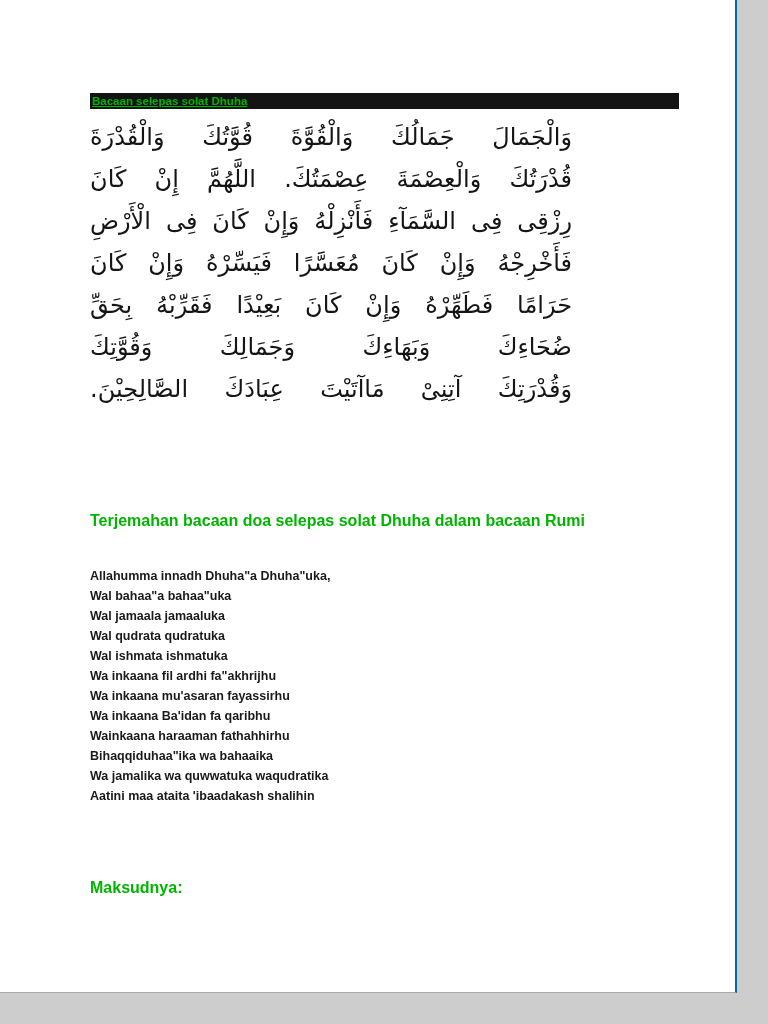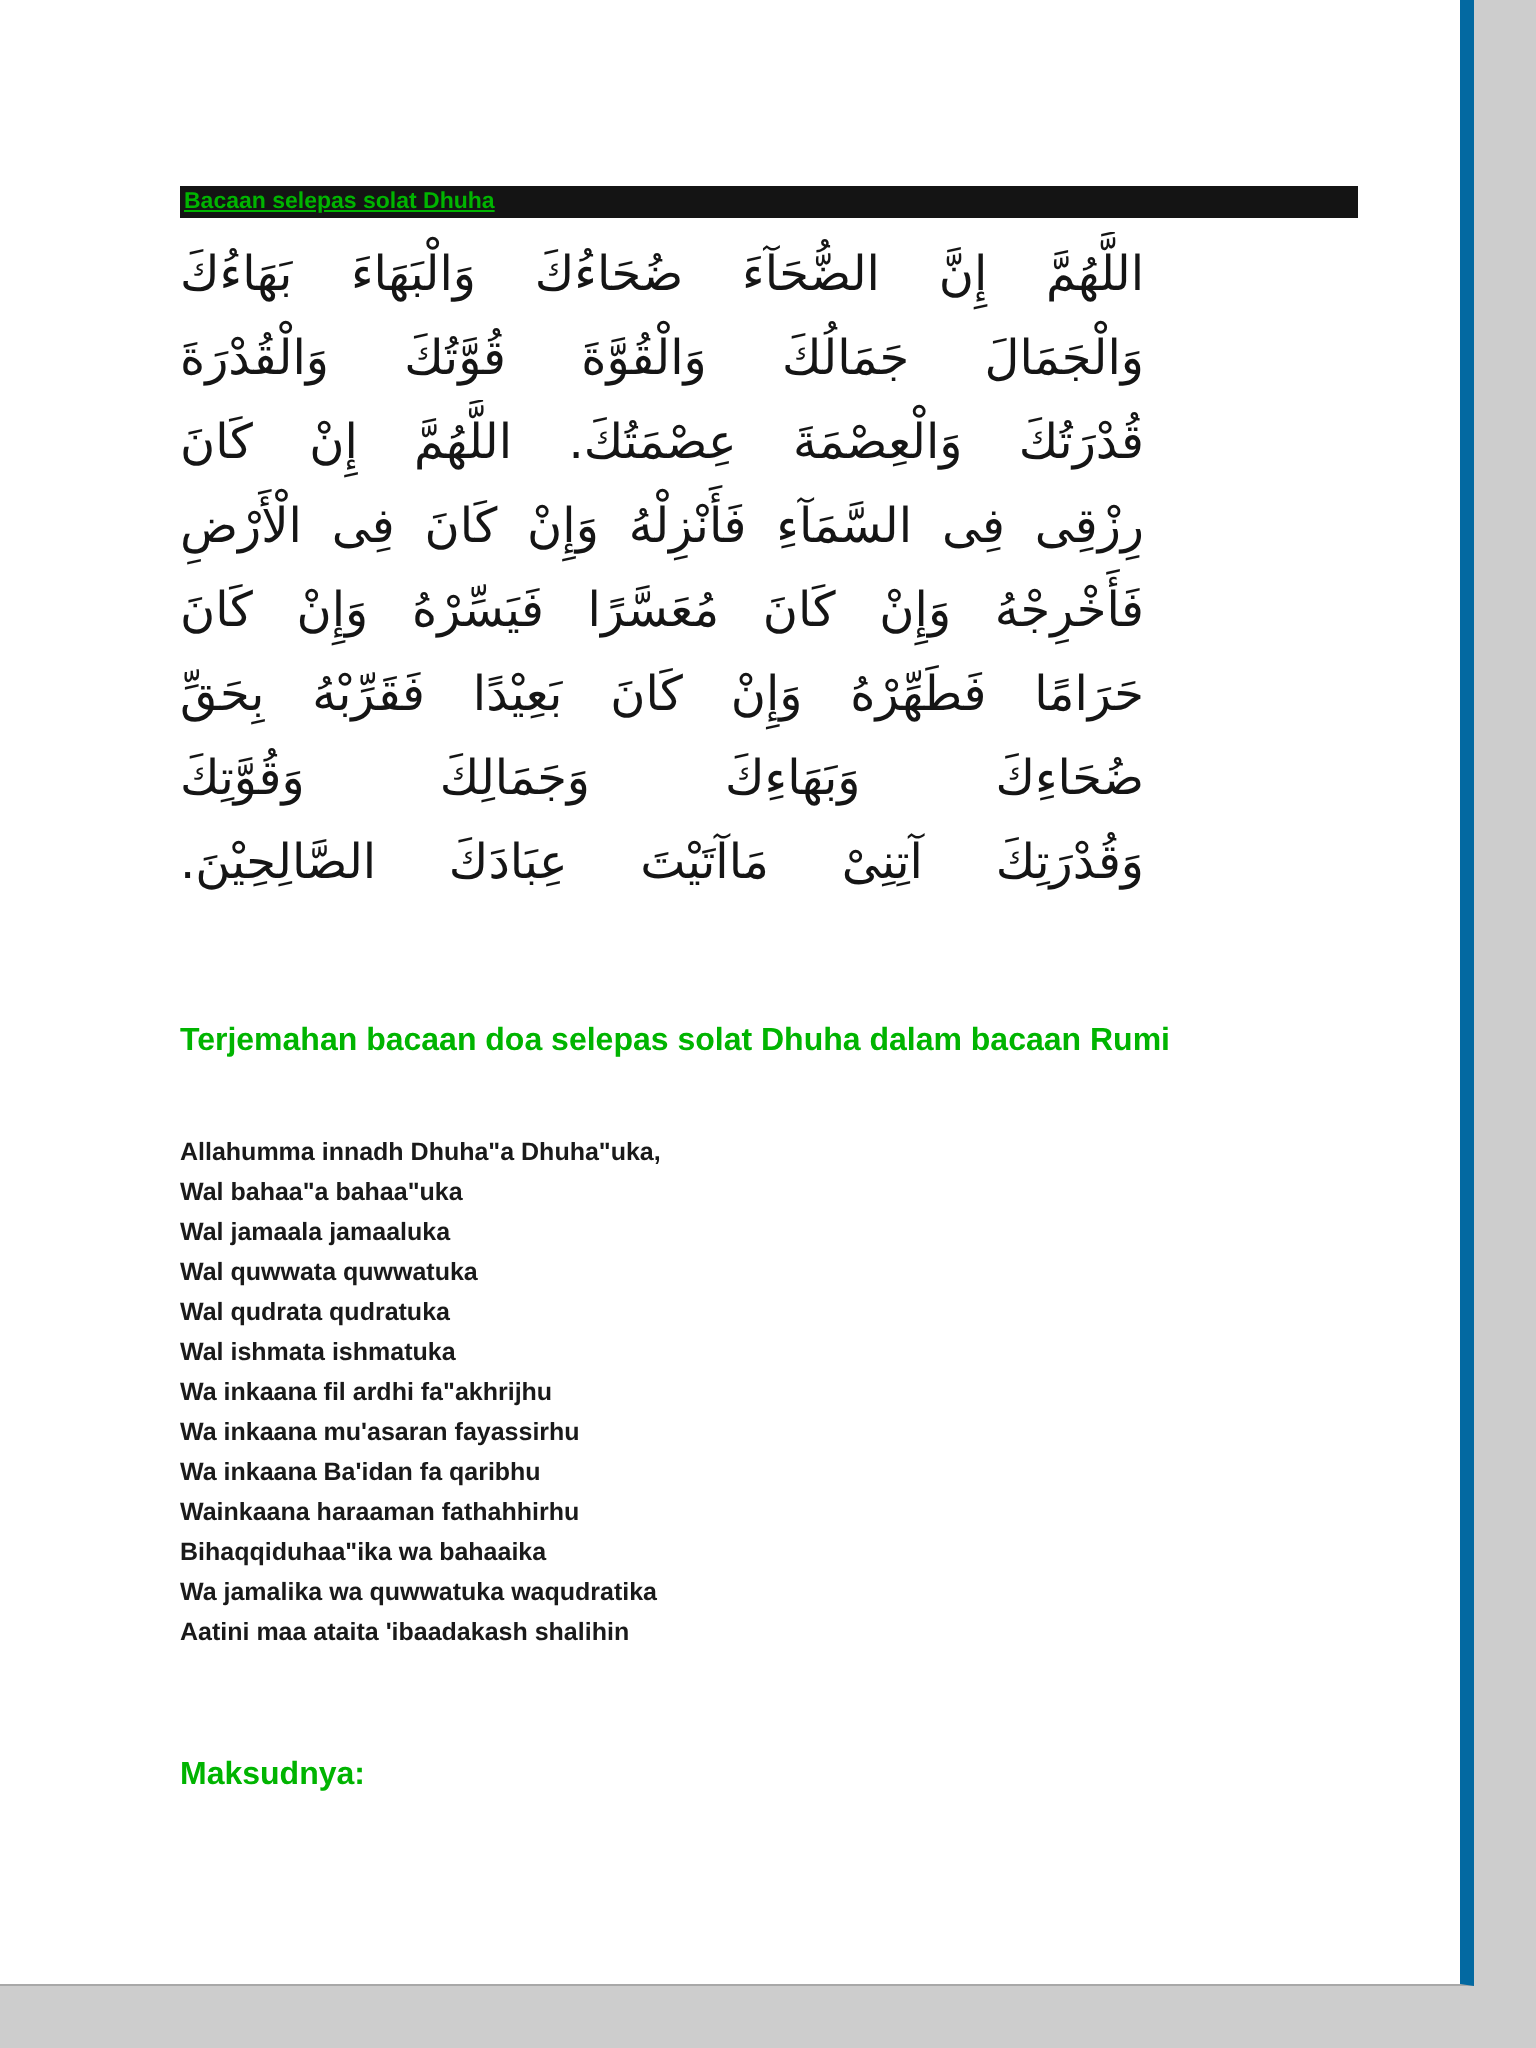--- a/index.html
+++ b/index.html
@@ -7,21 +7,21 @@
   body {
     background: #cdcdcd;
     font-family: "Liberation Sans", sans-serif;
     position: relative;
   }
   .page {
     position: absolute;
     left: 0; top: 0;
     width: 737px; height: 993px;
     background: #ffffff;
-    border-right: 7px solid #0369a1;
+    border-right: 2px solid #0369a1;
     border-bottom: 1px solid #a8a8a8;
   }
   .header-bar {
     position: absolute;
     left: 90px; top: 93px;
     width: 589px; height: 16px;
     background: #141414;
     display: flex;
     align-items: center;
   }
@@ -77,37 +77,35 @@
 </head>
 <body>
 
 <div class="page">
 
   <div class="header-bar">
     <span class="header-title">Bacaan selepas solat Dhuha</span>
   </div>
 
   <div class="arabic-block">
-    <div class="arabic-line">اللَّهُمَّ إِنَّ الضُّحَآءَ ضُحَاءُكَ وَالْبَهَاءَ بَهَاءُكَ</div>
     <div class="arabic-line">وَالْجَمَالَ جَمَالُكَ وَالْقُوَّةَ قُوَّتُكَ وَالْقُدْرَةَ</div>
     <div class="arabic-line">قُدْرَتُكَ وَالْعِصْمَةَ عِصْمَتُكَ. اللَّهُمَّ إِنْ كَانَ</div>
     <div class="arabic-line">رِزْقِى فِى السَّمَآءِ فَأَنْزِلْهُ وَإِنْ كَانَ فِى الْأَرْضِ</div>
     <div class="arabic-line">فَأَخْرِجْهُ وَإِنْ كَانَ مُعَسَّرًا فَيَسِّرْهُ وَإِنْ كَانَ</div>
     <div class="arabic-line">حَرَامًا فَطَهِّرْهُ وَإِنْ كَانَ بَعِيْدًا فَقَرِّبْهُ بِحَقِّ</div>
     <div class="arabic-line">ضُحَاءِكَ وَبَهَاءِكَ وَجَمَالِكَ وَقُوَّتِكَ</div>
     <div class="arabic-line">وَقُدْرَتِكَ آتِنِىْ مَاآتَيْتَ عِبَادَكَ الصَّالِحِيْنَ.</div>
   </div>
 
   <div class="green-head head-translation">Terjemahan bacaan doa selepas solat Dhuha dalam bacaan Rumi</div>
 
   <div class="translit-list">
     <div class="translit-line">Allahumma innadh Dhuha"a Dhuha"uka,</div>
     <div class="translit-line">Wal bahaa"a bahaa"uka</div>
     <div class="translit-line">Wal jamaala jamaaluka</div>
-    <div class="translit-line">Wal quwwata quwwatuka</div>
     <div class="translit-line">Wal qudrata qudratuka</div>
     <div class="translit-line">Wal ishmata ishmatuka</div>
     <div class="translit-line">Wa inkaana fil ardhi fa"akhrijhu</div>
     <div class="translit-line">Wa inkaana mu'asaran fayassirhu</div>
     <div class="translit-line">Wa inkaana Ba'idan fa qaribhu</div>
     <div class="translit-line">Wainkaana haraaman fathahhirhu</div>
     <div class="translit-line">Bihaqqiduhaa"ika wa bahaaika</div>
     <div class="translit-line">Wa jamalika wa quwwatuka waqudratika</div>
     <div class="translit-line">Aatini maa ataita 'ibaadakash shalihin</div>
   </div>

